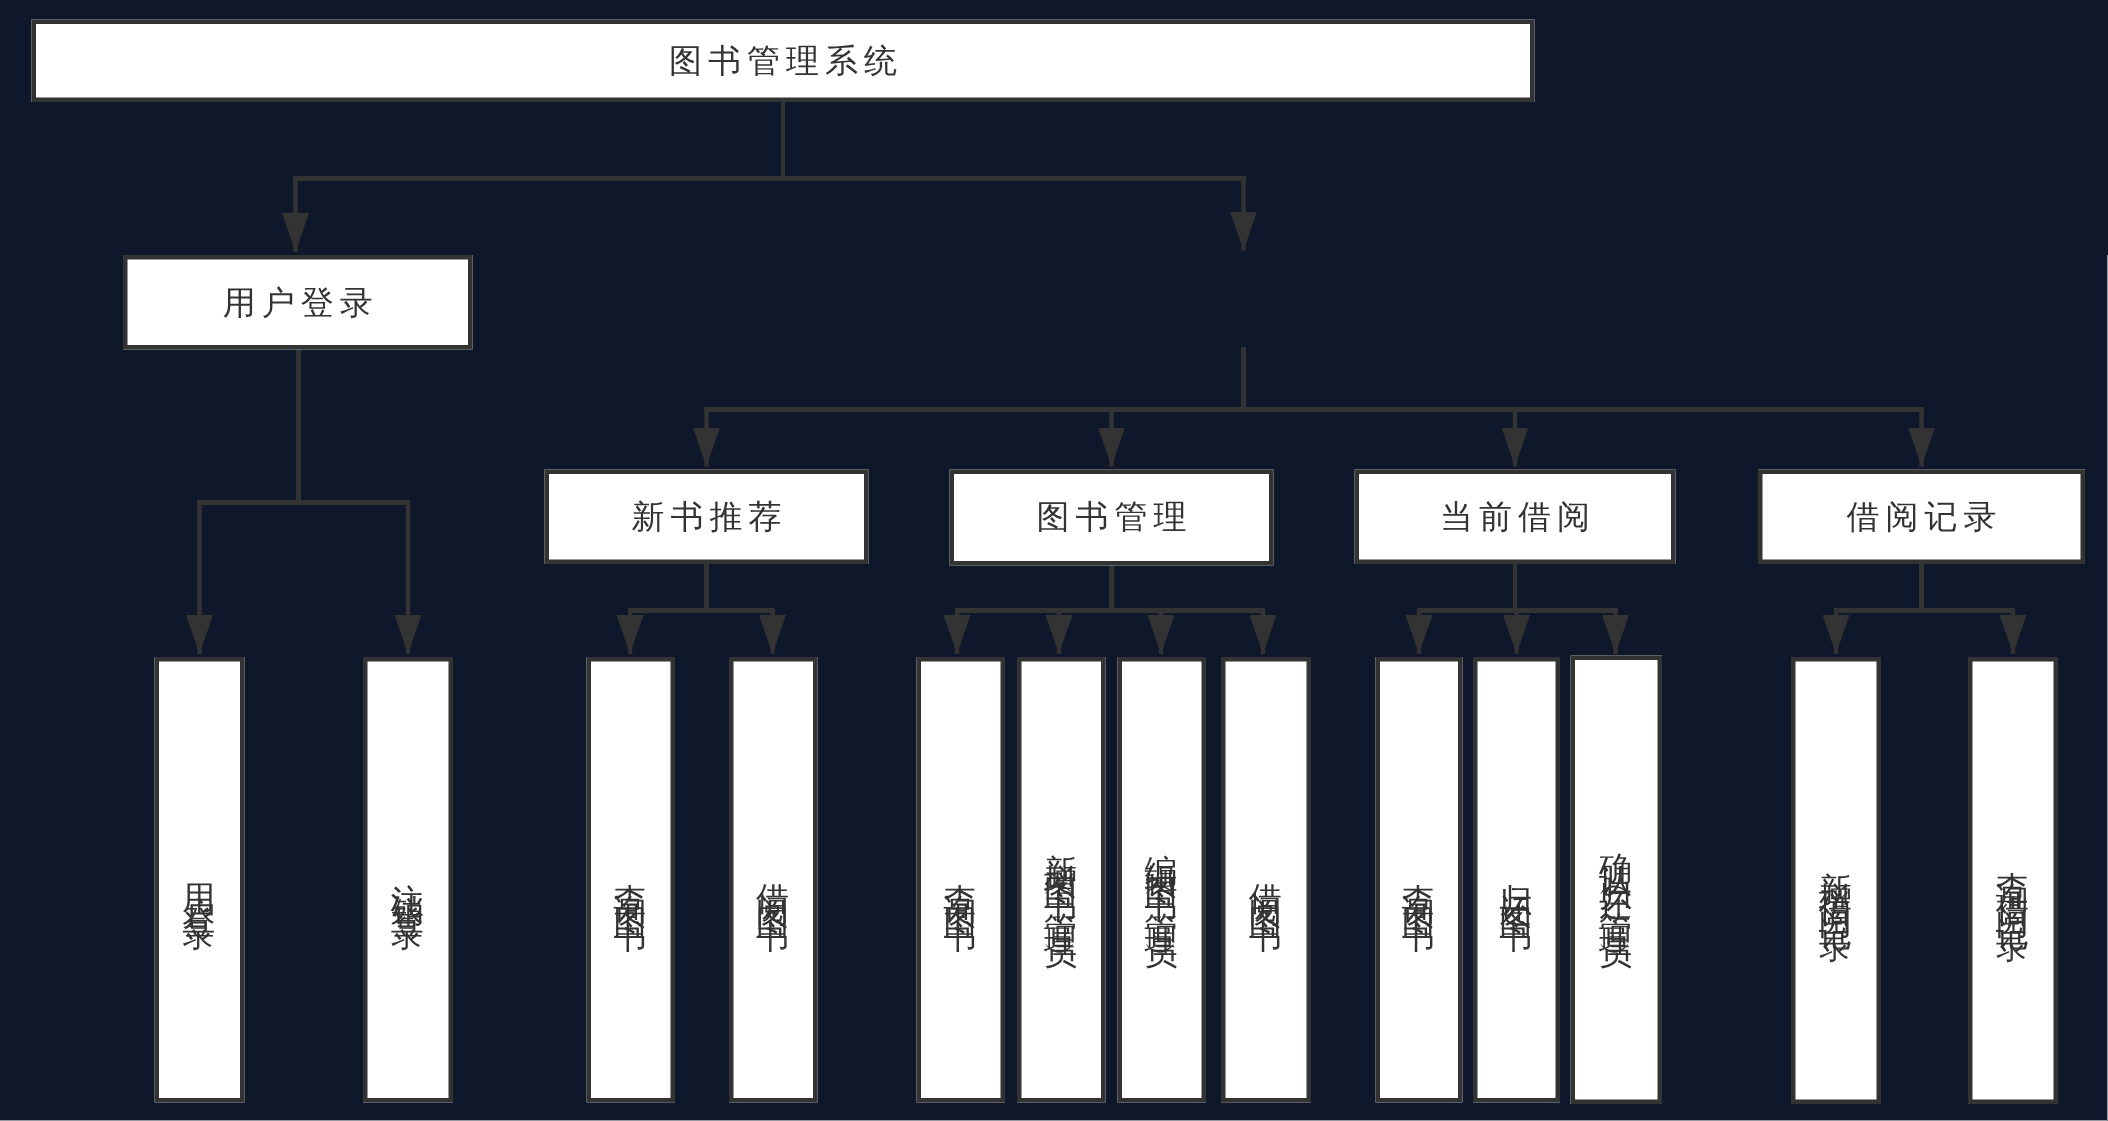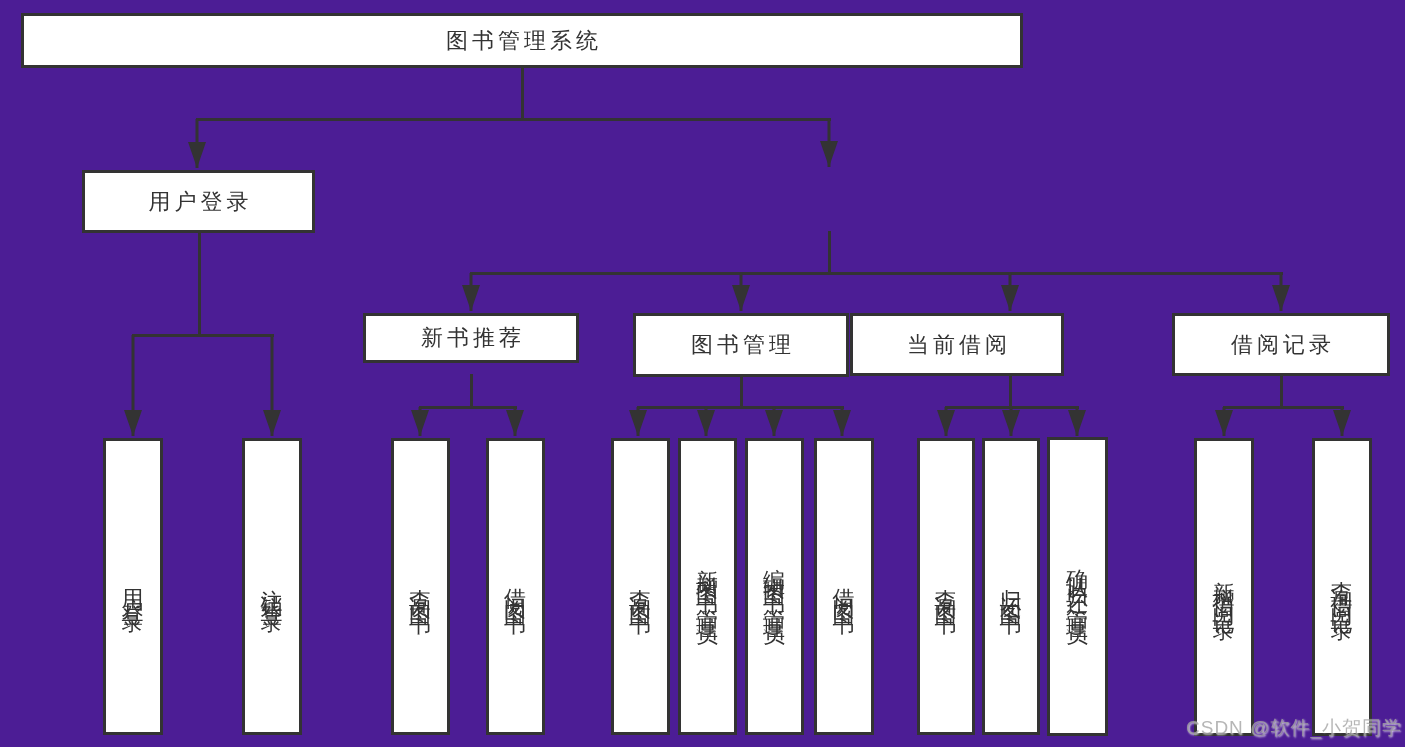--- a/index.html
+++ b/index.html
@@ -8,21 +8,21 @@
     background: #ffffff;
     width: 1405px;
     height: 747px;
     overflow: hidden;
     font-family: "Liberation Sans", "DejaVu Sans", sans-serif;
   }
   #stage {
     position: relative;
     width: 1405px;
     height: 747px;
-    background: #4c1d95;
+    background: #0f172a;
   }
   #connectors {
     position: absolute;
     left: 0;
     top: 0;
     z-index: 1;
   }
   .box {
     position: absolute;
     box-sizing: border-box;
@@ -116,27 +116,27 @@
   </svg>
 
   <div class="box" style="left:21px; top:13px; width:1002px; height:55px;">
     <span class="hlabel">图书管理系统</span>
   </div>
 
   <div class="box" style="left:82px; top:170px; width:233px; height:63px;">
     <span class="hlabel">用户登录</span>
   </div>
 
-  <div class="box" style="left:363px; top:313px; width:216px; height:50px;">
+  <div class="box" style="left:363px; top:313px; width:216px; height:63px;">
     <span class="hlabel">新书推荐</span>
   </div>
   <div class="box" style="left:633px; top:313px; width:216px; height:64px;">
     <span class="hlabel">图书管理</span>
   </div>
-  <div class="box" style="left:850px; top:313px; width:214px; height:63px;justify-content:center;">
+  <div class="box" style="left:903px; top:313px; width:214px; height:63px;justify-content:center;">
     <span class="hlabel">当前借阅</span>
   </div>
   <div class="box" style="left:1172px; top:313px; width:218px; height:63px;">
     <span class="hlabel">借阅记录</span>
   </div>
 
   <div class="box" style="left:103px; top:438px; width:60px; height:297px;">
     <span class="vlabel">用户登录</span>
   </div>
   <div class="box" style="left:242px; top:438px; width:60px; height:297px;">
@@ -173,15 +173,14 @@
     <span class="vlabel">确认归还（管理员）</span>
   </div>
 
   <div class="box" style="left:1194px; top:438px; width:60px; height:298px;">
     <span class="vlabel">新增借阅记录</span>
   </div>
   <div class="box" style="left:1312px; top:438px; width:60px; height:298px;">
     <span class="vlabel">查询借阅记录</span>
   </div>
 
-  <div id="watermark">CSDN @软件_小贺同学</div>
 
 </div>
 
 </body></html>

